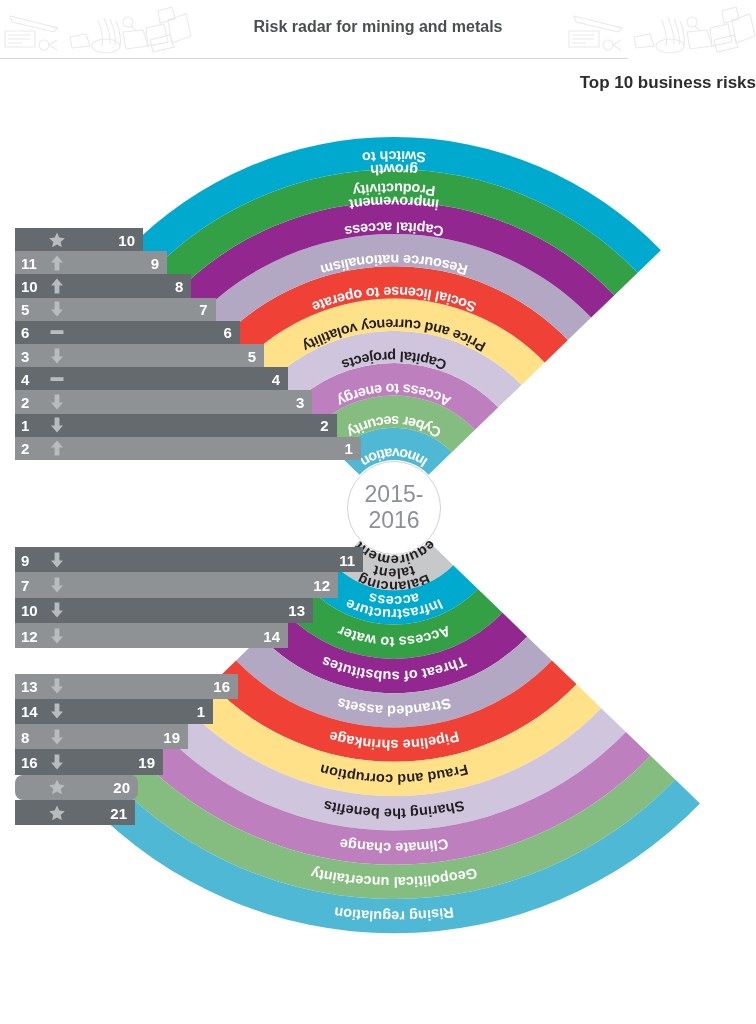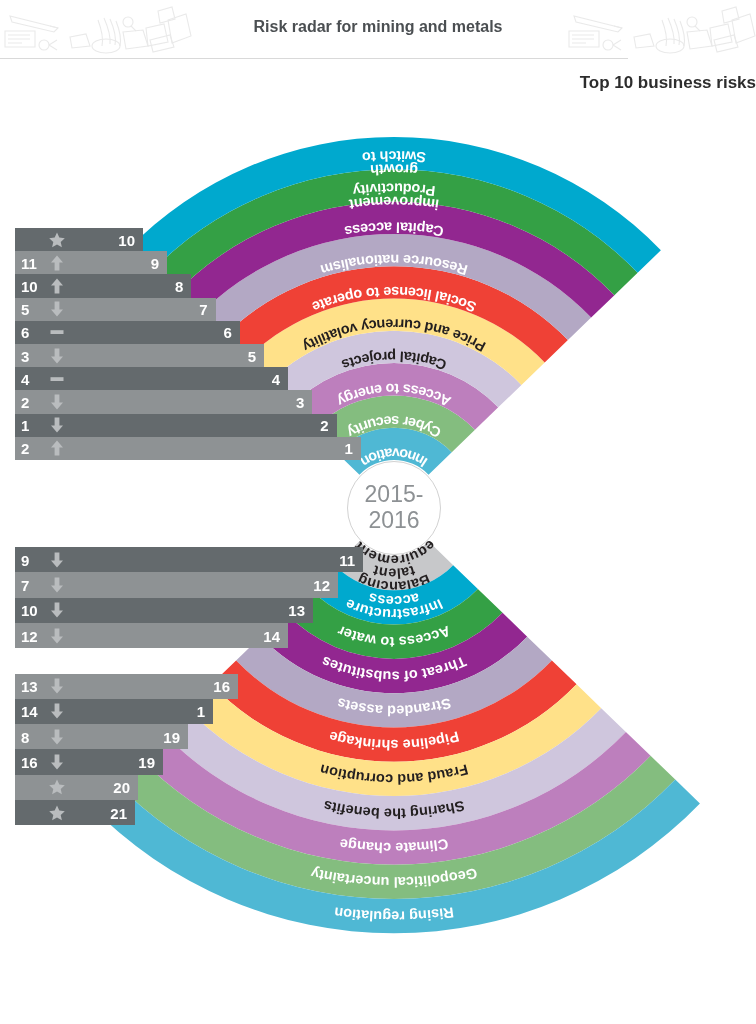--- a/index.html
+++ b/index.html
@@ -403,21 +403,21 @@
       </div>
       <div class="rank-row" style="top: 202.4px; height: 25.3px; width: 148px; background: rgb(100, 106, 109);">
         <span class="prev">16</span>
         <span class="mv">
           <svg width="18" height="18" viewBox="0 0 18 18">
       <polygon points="9,16.5 15,9.5 11.4,9.5 11.4,1.5 6.6,1.5 6.6,9.5 3,9.5" fill="#b9bcbe"></polygon>
           </svg>
         </span>
         <span class="cur" style="right: 8px;">19</span>
       </div>
-      <div class="rank-row" style="top: 227.7px; height: 25.3px; width: 123px; background: rgb(142, 146, 148);">
+      <div class="rank-row" style="top: 227.7px; height: 25.3px; width: 123px; background: rgb(142, 146, 148); border-radius: 8px;">
         <span class="prev"></span>
         <span class="mv">
           <svg width="18" height="18" viewBox="0 0 18 18">
       <polygon points="9,1.5 11.3,6.6 16.8,7.2 12.7,10.9 13.9,16.3 9,13.5 4.1,16.3 5.3,10.9 1.2,7.2 6.7,6.6" fill="#b9bcbe"></polygon>
           </svg>
         </span>
         <span class="cur" style="right: 8px;">20</span>
       </div>
       <div class="rank-row" style="top: 253px; height: 25.3px; width: 120px; background: rgb(100, 106, 109);">
         <span class="prev"></span>

